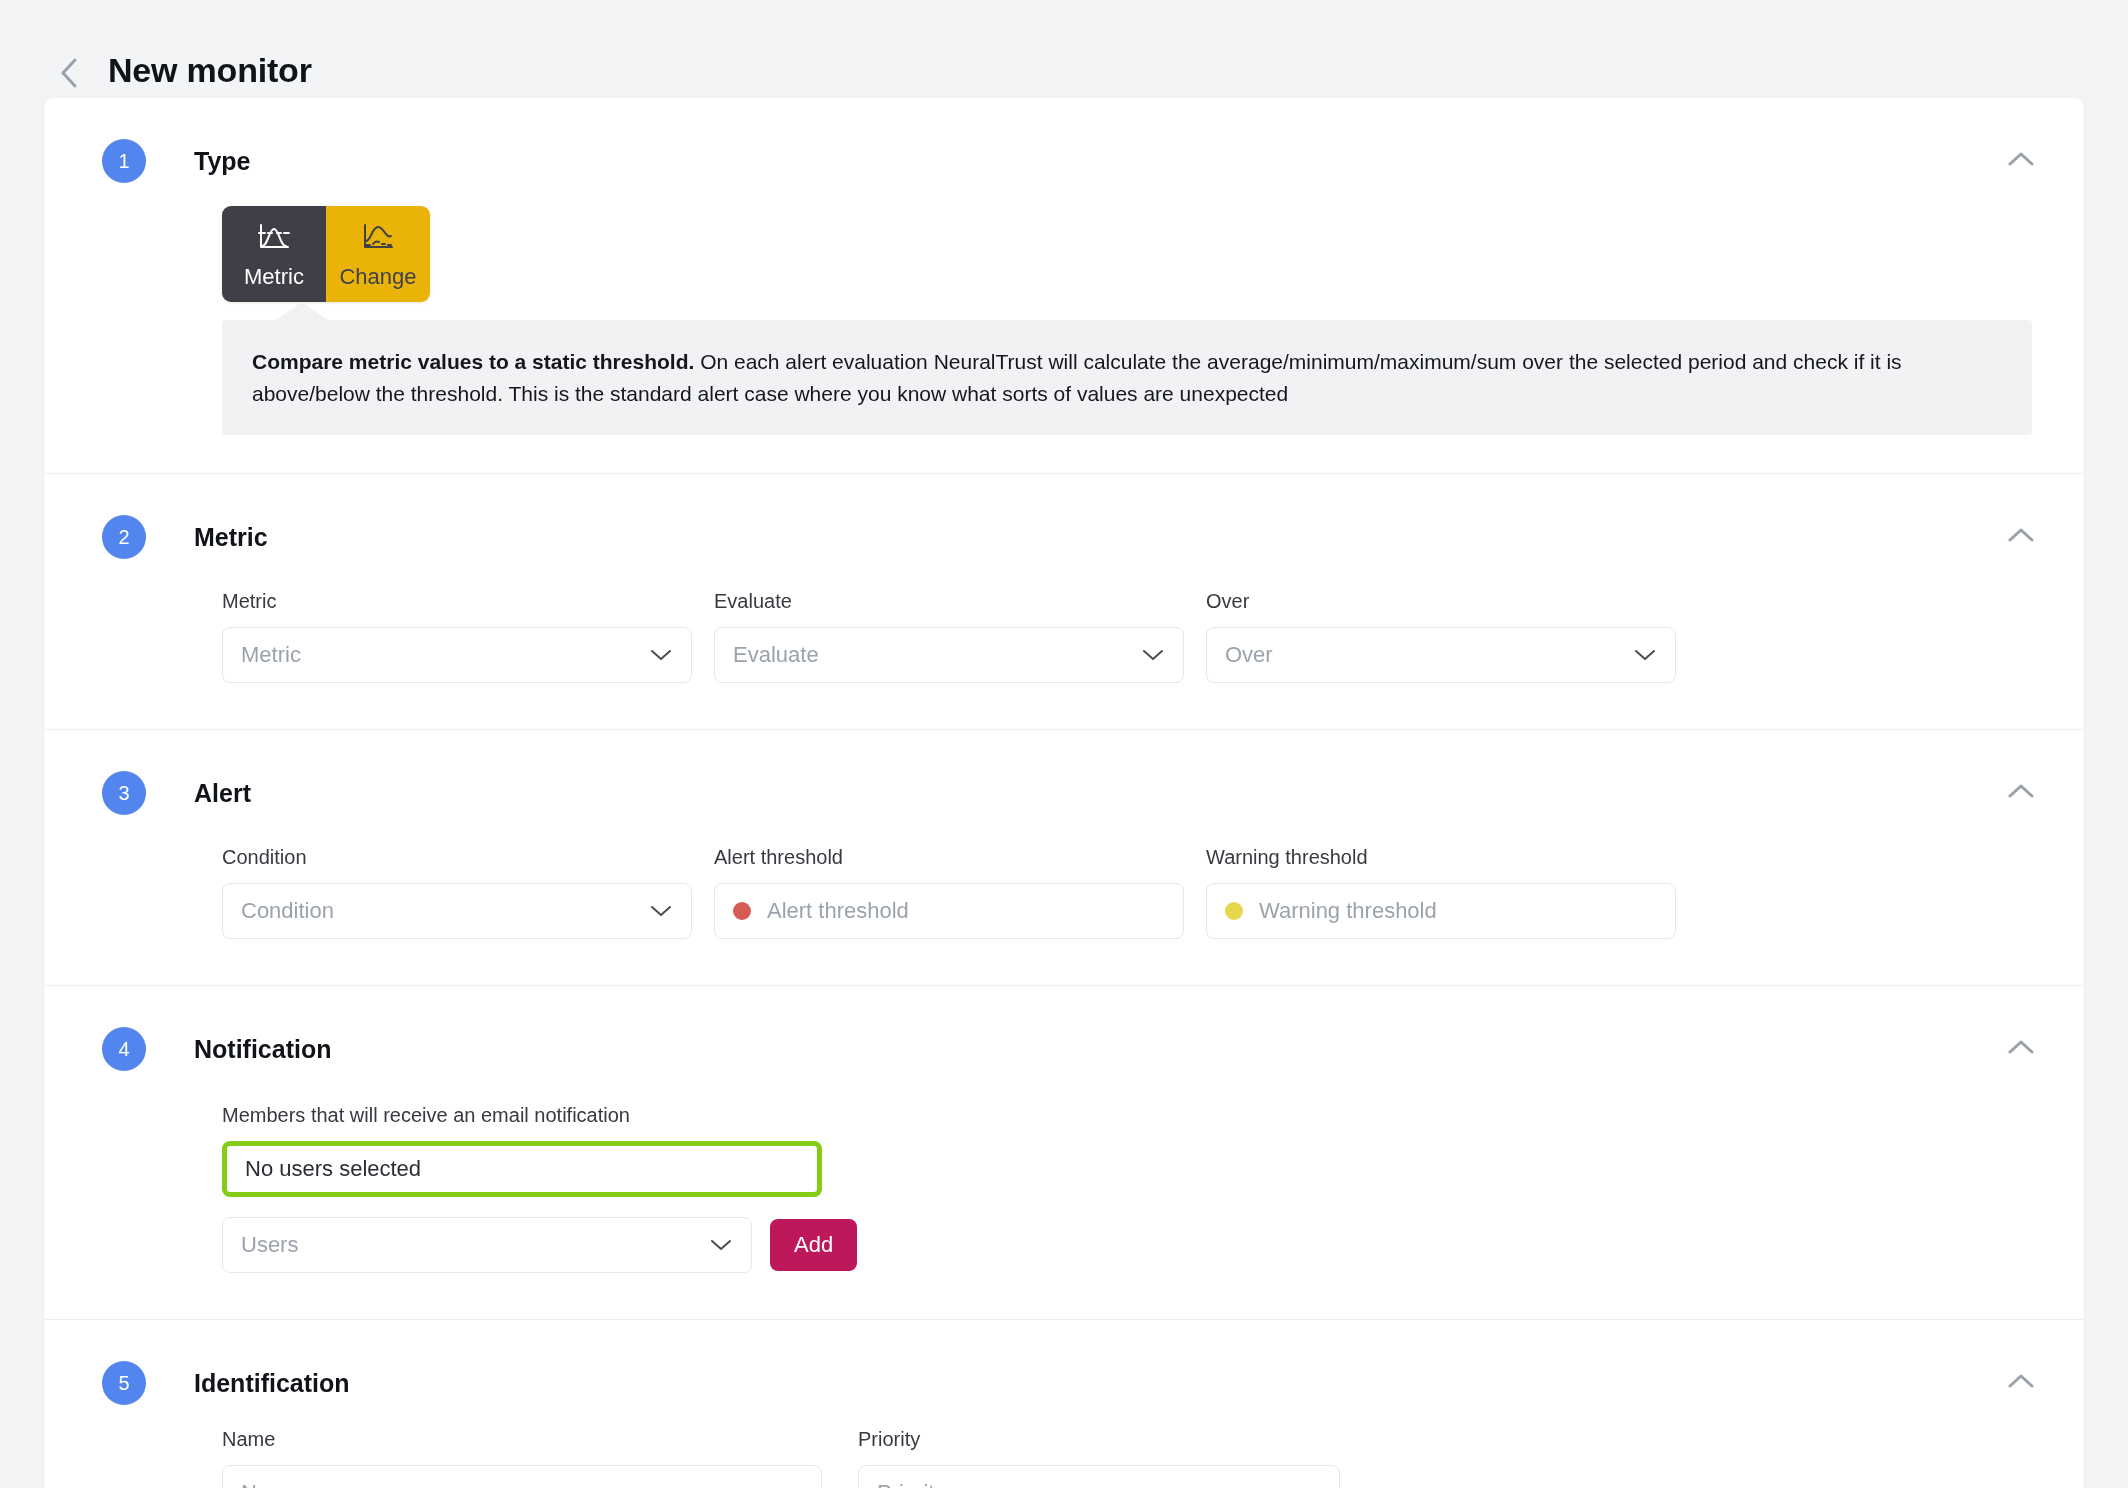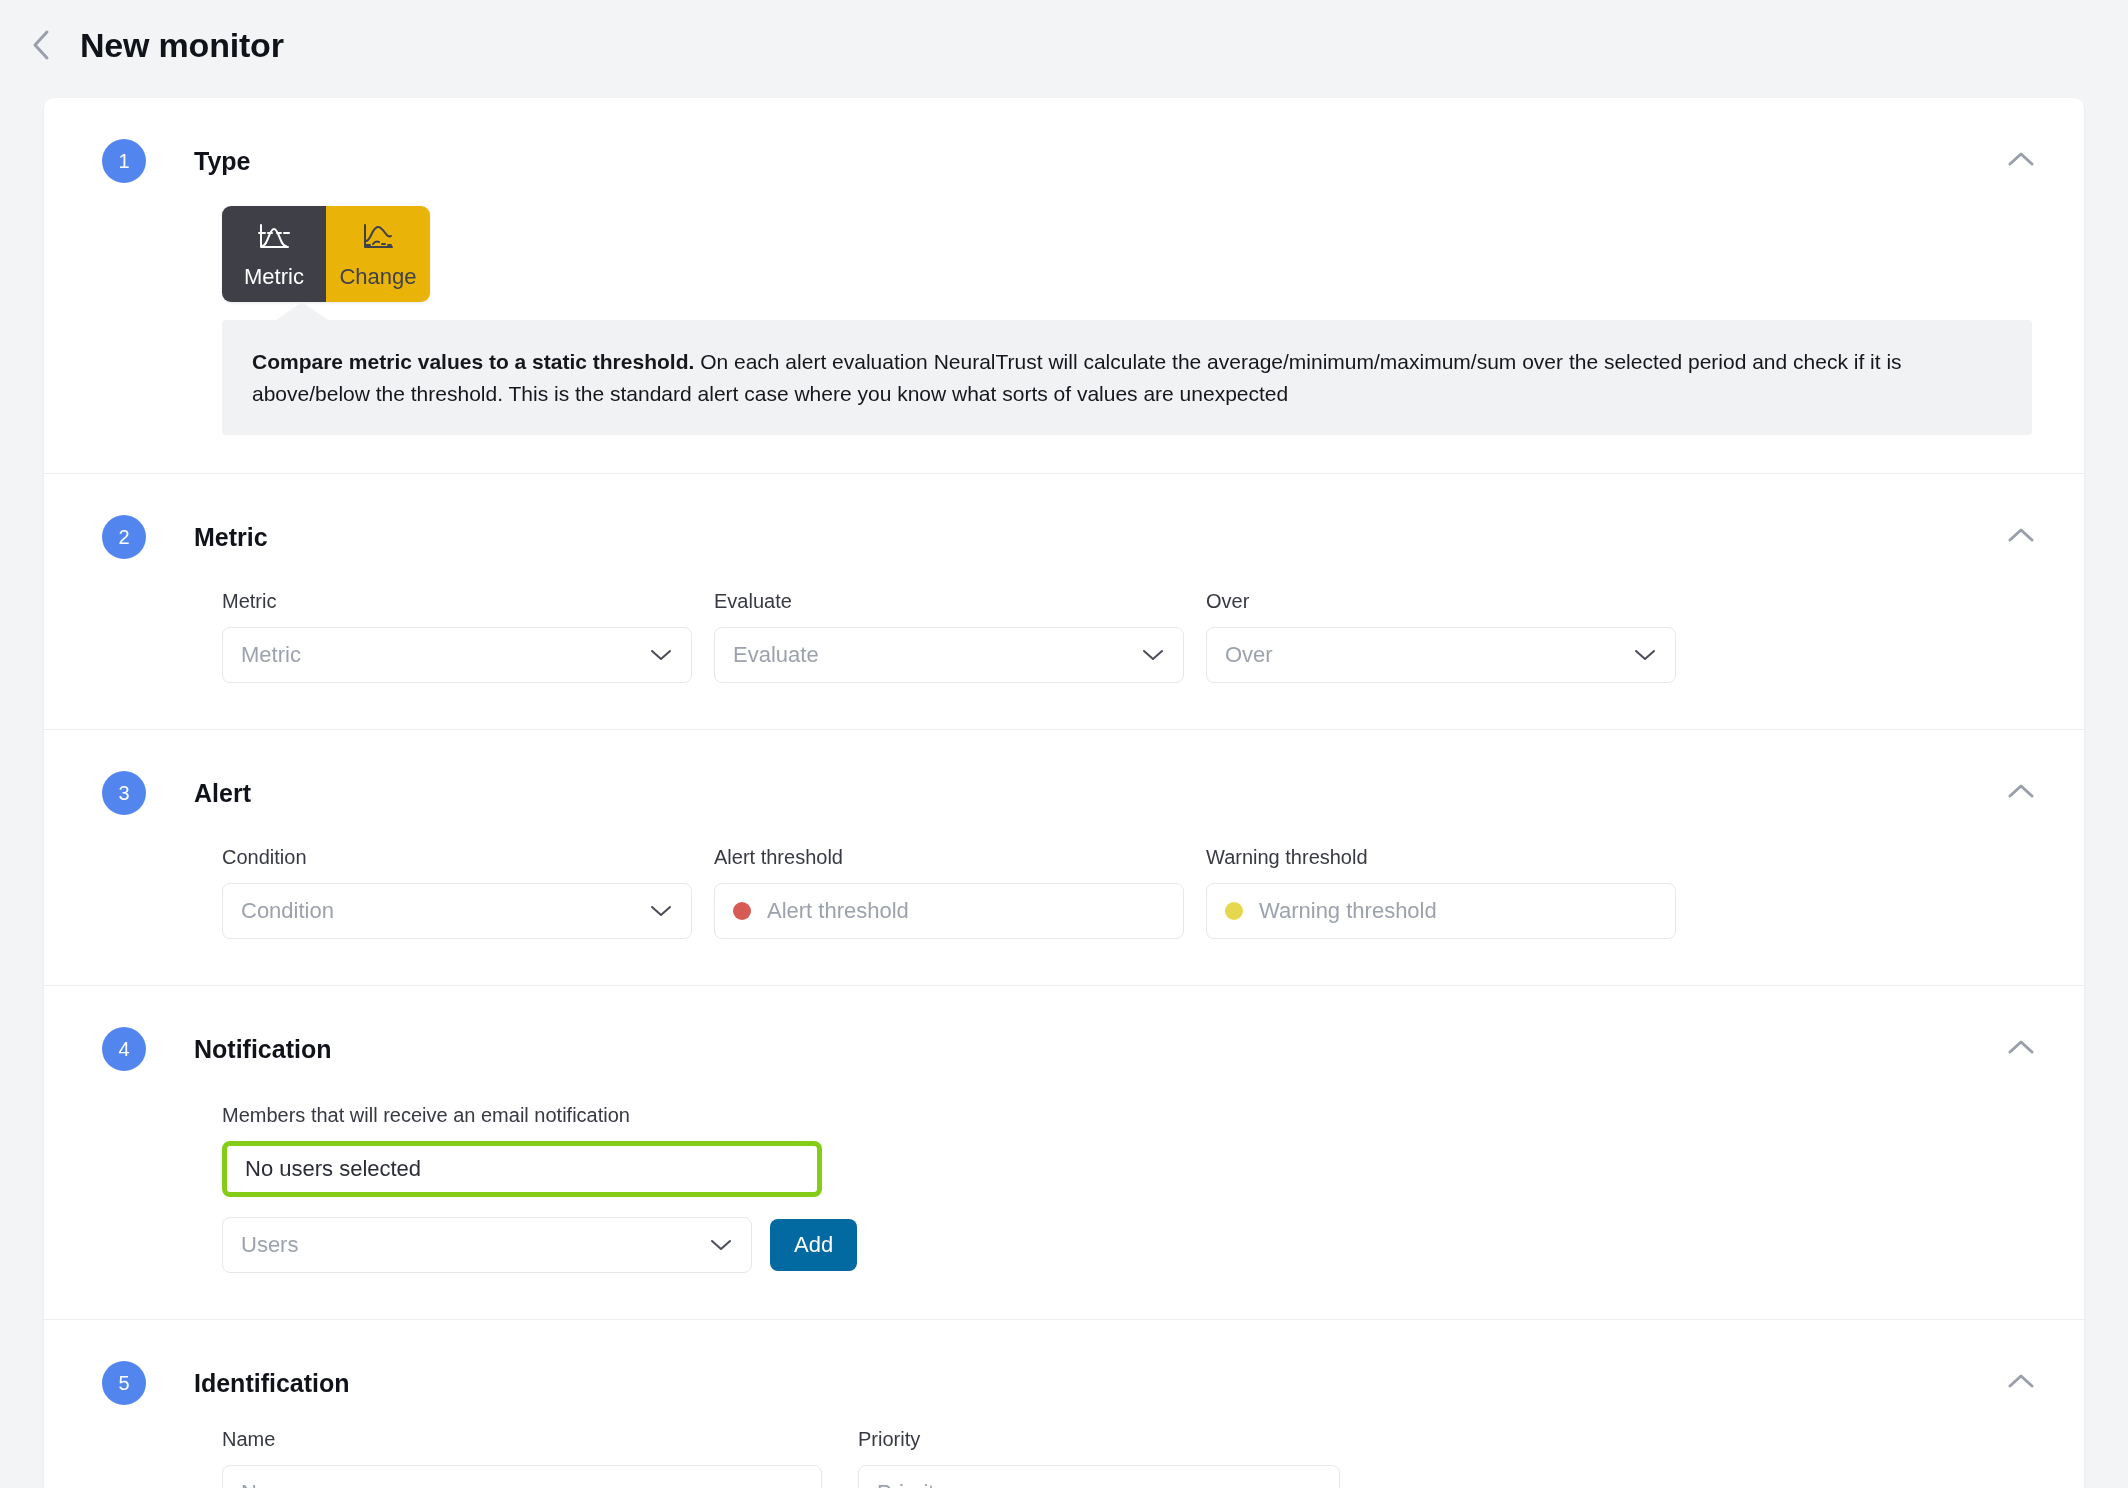--- a/index.html
+++ b/index.html
@@ -9,22 +9,22 @@
     background: #f3f4f5;
     font-family: "Liberation Sans", sans-serif;
     -webkit-font-smoothing: antialiased;
   }
   .page { width: 2128px; height: 1488px; overflow: hidden; position: relative; }
 
   
   .header {
     height: 90px;
     display: flex;
-    align-items: center;
-    padding-left: 24px;
+    align-items: flex-end;
+    padding-left: 52px;
     gap: 22px;
   }
   .back-arrow {
     width: 34px; height: 34px;
     display: flex; align-items: center; justify-content: center;
     cursor: pointer;
     flex: none;
   }
   .back-arrow svg { display: block; }
   .page-title {
@@ -170,21 +170,21 @@
     border-radius: 8px;
     display: flex; align-items: center;
     padding: 0 18px;
     font-size: 22px;
     color: #2a2d35;
     background: #fff;
   }
   .add-row { display: flex; align-items: center; gap: 18px; margin-top: 20px; }
   .users-select { width: 530px; }
   .add-btn {
-    background: #0369a1;
+    background: #be185d;
     color: #fff;
     border: none;
     border-radius: 8px;
     font-size: 22px;
     font-family: "Liberation Sans", sans-serif;
     padding: 0 24px;
     height: 52px;
     cursor: pointer;
   }
 

